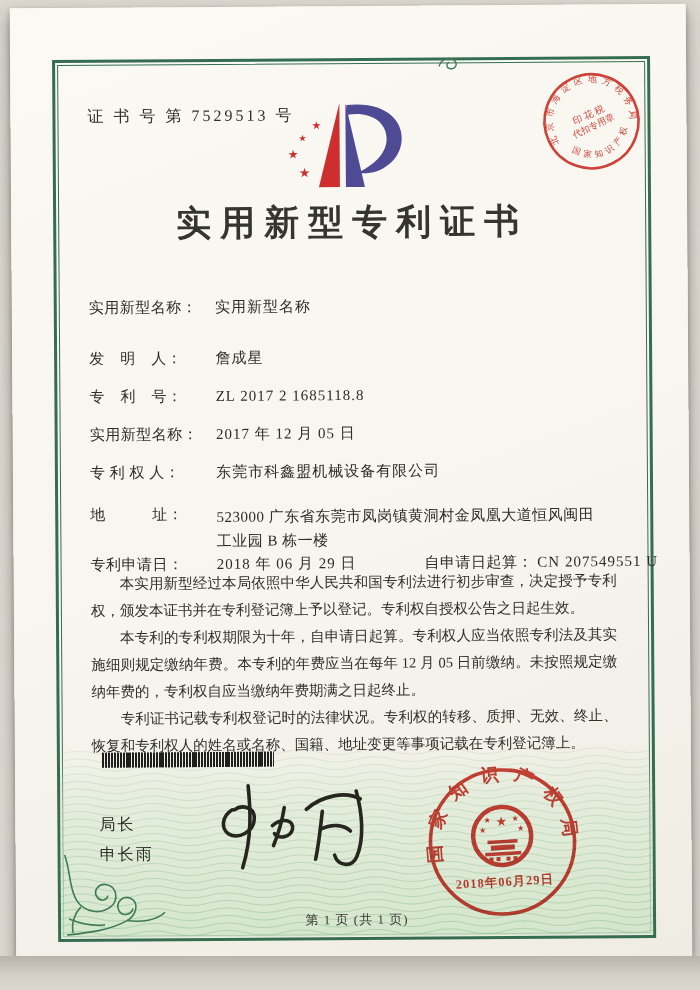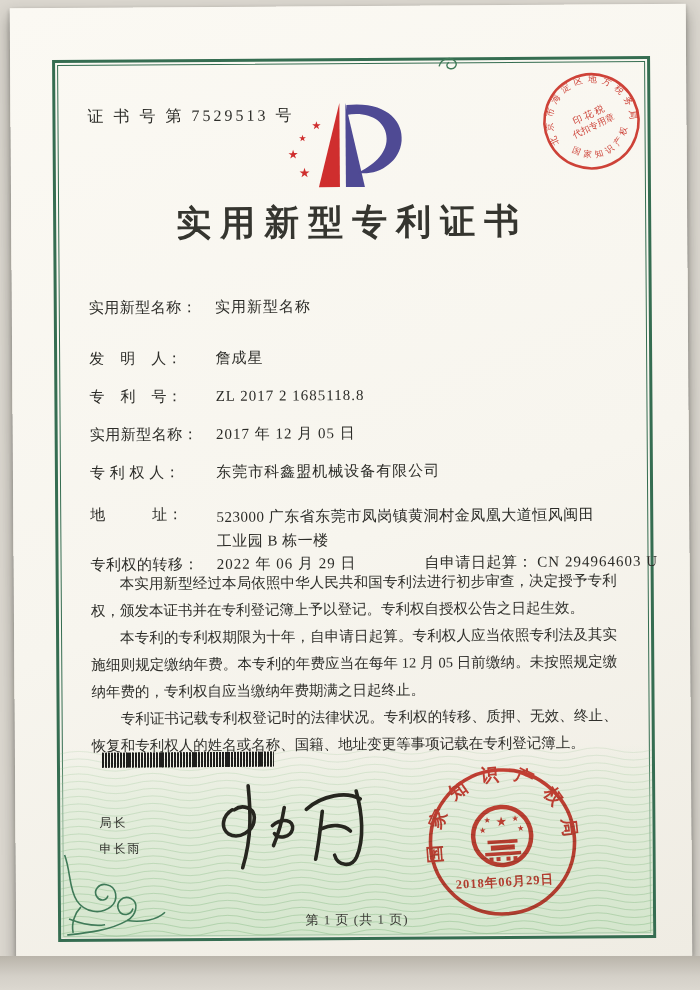--- a/index.html
+++ b/index.html
@@ -24,21 +24,21 @@
   .body-text{position:absolute;left:32px;top:508px;width:526px;font-size:14.5px;
     line-height:27px;color:#2f2f2b;text-align:justify;}
   .body-text p{margin:0;text-indent:2em;}
   .barcode{position:absolute;left:42px;top:690px;width:172px;height:15px;
     background:
       repeating-linear-gradient(90deg,#1e1e1c 0 2px,transparent 2px 3px),
       repeating-linear-gradient(90deg,#1e1e1c 0 1px,transparent 1px 6px),
       repeating-linear-gradient(90deg,transparent 0 4px,#1e1e1c 4px 5px,transparent 5px 11px);}
   .band{position:absolute;left:0;top:685px;width:100%;height:190px;overflow:hidden;
     background:linear-gradient(180deg,rgba(222,238,218,0) 0%,rgba(214,233,208,.5) 30%,rgba(205,228,199,.8) 100%);}
-  .sig-labels{position:absolute;left:39px;top:752px;font-size:12px;color:#2b2b27;letter-spacing:2px;}
+  .sig-labels{position:absolute;left:39px;top:752px;font-size:16px;color:#2b2b27;letter-spacing:2px;}
   .sig-labels div{margin-bottom:9px;}
   .signature{position:absolute;left:150px;top:712px;}
   .seal{position:absolute;mix-blend-mode:multiply;}
   .seal-top{left:486px;top:12px;transform:rotate(-25deg);opacity:.92;}
   .seal-bottom{left:362px;top:702px;transform:rotate(-3deg);opacity:.93;}
   .footer{position:absolute;left:0;top:850px;width:100%;text-align:center;
     font-size:13px;color:#3a3a35;letter-spacing:1px;}
   .flourish{position:absolute;left:0px;top:786px;}
   .curl-top{position:absolute;left:382px;top:-8px;}
   .edge-shade{position:absolute;left:0;top:956px;width:700px;height:34px;
@@ -120,25 +120,25 @@
       <div class="row" style="top:401px">
         <span class="lbl">专 利 权 人：</span>
         <span class="val">东莞市科鑫盟机械设备有限公司</span>
       </div>
       <div class="row" style="top:443px">
         <span class="lbl">地　　　址：</span>
         <span class="addr-val"><span>523000 广东省东莞市凤岗镇黄洞村金凤凰大道恒风闽田</span><br>
         <span>工业园 B 栋一楼</span></span>
       </div>
       <div class="row" style="top:493px;width:560px">
-        <span class="lbl">专利权的转移：</span>
-        <span class="val">2022 年 06 月 29 日</span>
+        <span class="lbl">专利申请日：</span>
+        <span class="val">2018 年 06 月 29 日</span>
         <span class="grant-no">
           <span>自申请日起算：</span>
-          <span class="val">CN 294964603 U</span>
+          <span class="val">CN 207549551 U</span>
         </span>
       </div>
 
       <div class="body-text">
         <p>本实用新型经过本局依照中华人民共和国专利法进行初步审查，决定授予专利权，颁发本证书并在专利登记簿上予以登记。专利权自授权公告之日起生效。</p>
         <p>本专利的专利权期限为十年，自申请日起算。专利权人应当依照专利法及其实施细则规定缴纳年费。本专利的年费应当在每年 12 月 05 日前缴纳。未按照规定缴纳年费的，专利权自应当缴纳年费期满之日起终止。</p>
         <p>专利证书记载专利权登记时的法律状况。专利权的转移、质押、无效、终止、恢复和专利权人的姓名或名称、国籍、地址变更等事项记载在专利登记簿上。</p>
       </div>
 
       <div class="barcode"></div>

